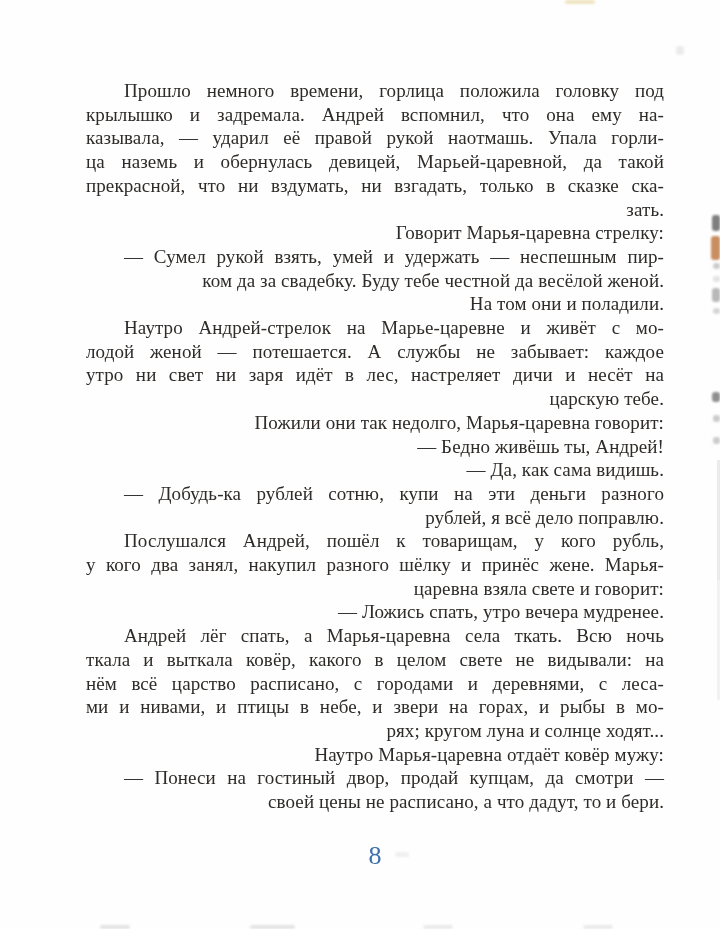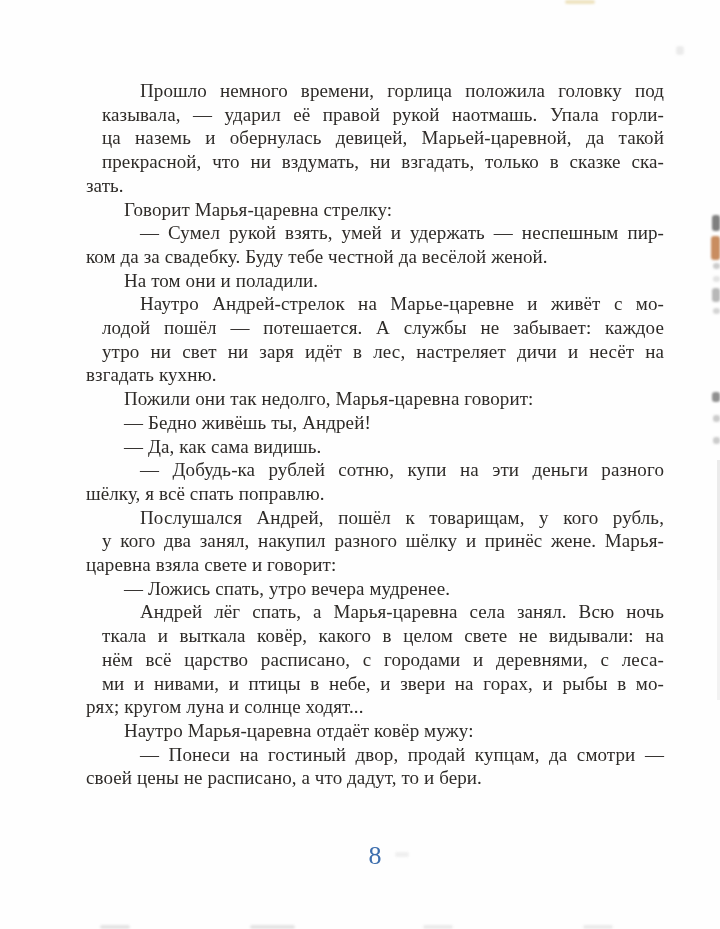--- a/index.html
+++ b/index.html
@@ -18,25 +18,24 @@
   .text-block {
     position: absolute;
     left: 86px;
     top: 79px;
     width: 578px;
     font-size: 19px;
     line-height: 23.7px;
     letter-spacing: 0.1px;
   }
   .paragraph { margin: 0; }
-  .line { text-align: left; }
+  .line { text-align: right; }
   .line.just {
     text-align: justify;
     text-align-last: justify;
-    margin-left: 16px;
     -moz-text-align-last: justify;
   }
   .line.indent { text-indent: 38px; }
   .page-number {
     position: absolute;
     left: 86px;
     width: 578px;
     top: 841px;
     text-align: center;
     font-size: 26px;
@@ -48,64 +47,65 @@
   .a-blur { filter: blur(1px); }
 </style>
 </head>
 <body>
 
 <div class="page" style="color: rgb(46, 43, 40); background: rgb(254, 254, 254);">
 
   <div class="text-block">
       <div class="paragraph">
         <div class="line indent just">Прошло немного времени, горлица положила головку под</div>
+        <div class="line just">крылышко и задремала. Андрей вспомнил, что она ему на-</div>
         <div class="line just">казывала, — ударил её правой рукой наотмашь. Упала горли-</div>
         <div class="line just">ца наземь и обернулась девицей, Марьей-царевной, да такой</div>
         <div class="line just">прекрасной, что ни вздумать, ни взгадать, только в сказке ска-</div>
         <div class="line">зать.</div>
       </div>
       <div class="paragraph">
         <div class="line indent">Говорит Марья-царевна стрелку:</div>
       </div>
       <div class="paragraph">
         <div class="line indent just">— Сумел рукой взять, умей и удержать — неспешным пир-</div>
         <div class="line">ком да за свадебку. Буду тебе честной да весёлой женой.</div>
       </div>
       <div class="paragraph">
         <div class="line indent">На том они и поладили.</div>
       </div>
       <div class="paragraph">
         <div class="line indent just">Наутро Андрей-стрелок на Марье-царевне и живёт с мо-</div>
-        <div class="line just">лодой пошёл — потешается. А службы не забывает: каждое</div>
+        <div class="line just">лодой женой — потешается. А службы не забывает: каждое</div>
         <div class="line just">утро ни свет ни заря идёт в лес, настреляет дичи и несёт на</div>
-        <div class="line">взгадать кухню.</div>
+        <div class="line">царскую тебе.</div>
       </div>
       <div class="paragraph">
         <div class="line indent">Пожили они так недолго, Марья-царевна говорит:</div>
       </div>
       <div class="paragraph">
         <div class="line indent">— Бедно живёшь ты, Андрей!</div>
       </div>
       <div class="paragraph">
         <div class="line indent">— Да, как сама видишь.</div>
       </div>
       <div class="paragraph">
         <div class="line indent just">— Добудь-ка рублей сотню, купи на эти деньги разного</div>
-        <div class="line">шёлку, я всё спать поправлю.</div>
+        <div class="line">рублей, я всё дело поправлю.</div>
       </div>
       <div class="paragraph">
         <div class="line indent just">Послушался Андрей, пошёл к товарищам, у кого рубль,</div>
         <div class="line just">у кого два занял, накупил разного шёлку и принёс жене. Марья-</div>
         <div class="line">царевна взяла свете и говорит:</div>
       </div>
       <div class="paragraph">
         <div class="line indent">— Ложись спать, утро вечера мудренее.</div>
       </div>
       <div class="paragraph">
-        <div class="line indent just">Андрей лёг спать, а Марья-царевна села занял. Всю ночь</div>
+        <div class="line indent just">Андрей лёг спать, а Марья-царевна села ткать. Всю ночь</div>
         <div class="line just">ткала и выткала ковёр, какого в целом свете не видывали: на</div>
         <div class="line just">нём всё царство расписано, с городами и деревнями, с леса-</div>
         <div class="line just">ми и нивами, и птицы в небе, и звери на горах, и рыбы в мо-</div>
         <div class="line">рях; кругом луна и солнце ходят...</div>
       </div>
       <div class="paragraph">
         <div class="line indent">Наутро Марья-царевна отдаёт ковёр мужу:</div>
       </div>
       <div class="paragraph">
         <div class="line indent just">— Понеси на гостиный двор, продай купцам, да смотри —</div>

